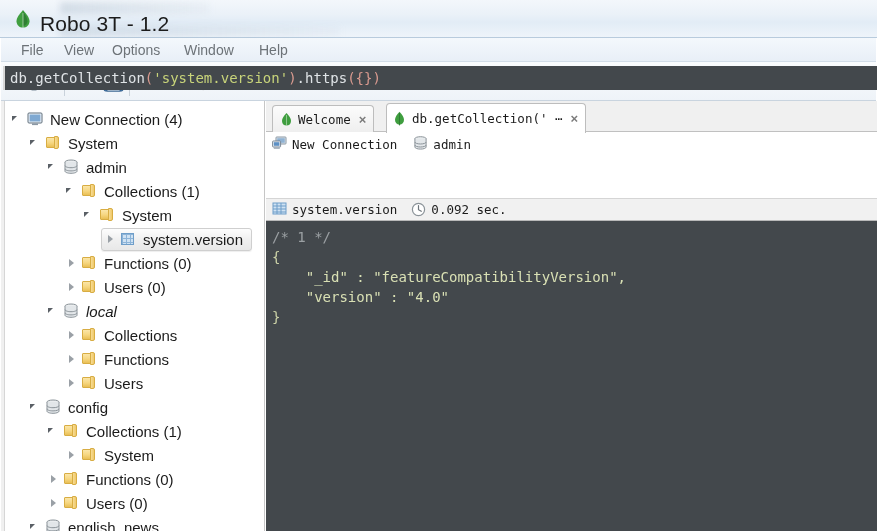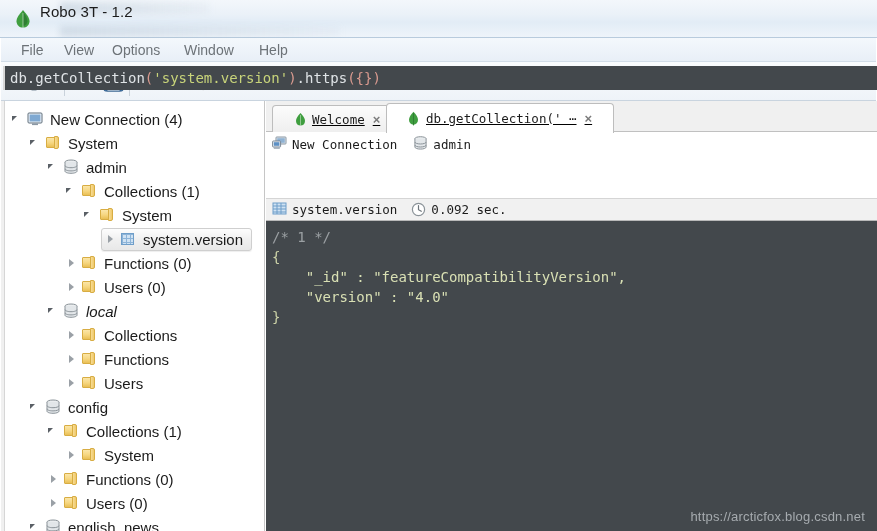--- a/index.html
+++ b/index.html
@@ -29,22 +29,22 @@
   }
   .titlebar-ghost2 {
     position: absolute; left: 60px; top: 26px; width: 280px; height: 11px;
     background: linear-gradient(to right, rgba(150,170,190,0.28), rgba(150,170,190,0.05));
     filter: blur(3px);
   }
   .app-icon {
     position: absolute; left: 14px; top: 9px; width: 18px; height: 20px;
   }
   .title-text {
-    position: absolute; left: 40px; top: 3px;
-    font-size: 15px; color: #1c1c1c; letter-spacing: .1px;
+    position: absolute; left: 40px; top: 12px;
+    font-size: 21px; color: #1c1c1c; letter-spacing: .1px;
     white-space: nowrap;
     text-align: right;
   }
 
   
   .menubar {
     position: absolute; left: 1px; top: 38px; width: 875px; height: 24px;
     background: linear-gradient(to bottom, #f4f8fc 0%, #e8eff7 100%);
     border-bottom: 1px solid #d2dde8;
     box-sizing: border-box;
@@ -174,24 +174,23 @@
     border-bottom: 1px solid #c0c0c0;
     box-sizing: border-box;
   }
   .tab {
     position: absolute; top: 4px; height: 27px;
     display: flex; align-items: center;
     border: 1px solid #bdbdbd;
     border-bottom: none;
     border-radius: 4px 4px 0 0;
     background: linear-gradient(to bottom, #fcfcfc 0%, #efefef 100%);
-    padding: 0 21px;
+    padding: 0 7px;
     box-sizing: border-box;
     cursor: default;
-    text-decoration: underline;
   }
   .tab.active {
     background: #ffffff;
     top: 2px; height: 30px;
     border-color: #bdbdbd;
     z-index: 3;
   }
   .tab .tlabel {
     font-family: "DejaVu Sans Mono", monospace;
     font-size: 12.5px; color: #1b1b1b;
@@ -604,20 +603,19 @@
     </div>
 
     <div class="result-body" id="result-body">
         <div class="json-line j-comment">/* 1 */</div>
         <div class="json-line j-punct">{</div>
         <div class="json-line j-key">    "_id" : "featureCompatibilityVersion",</div>
         <div class="json-line j-val">    "version" : "4.0"</div>
         <div class="json-line j-punct">}</div>
       </div>
 
-    <div class="watermark">https://arcticfox.blog.csdn.net</div>
   </div>
 
   <div class="query-editor">
     <span class="qcode" id="query-code"><span class="q-plain">db.getCollection</span><span class="q-brace">(</span><span class="q-string">'system.version'</span><span class="q-brace">)</span><span class="q-plain">.https</span><span class="q-brace">({})</span></span>
   </div>
 
 </div>
 
 </body></html>

